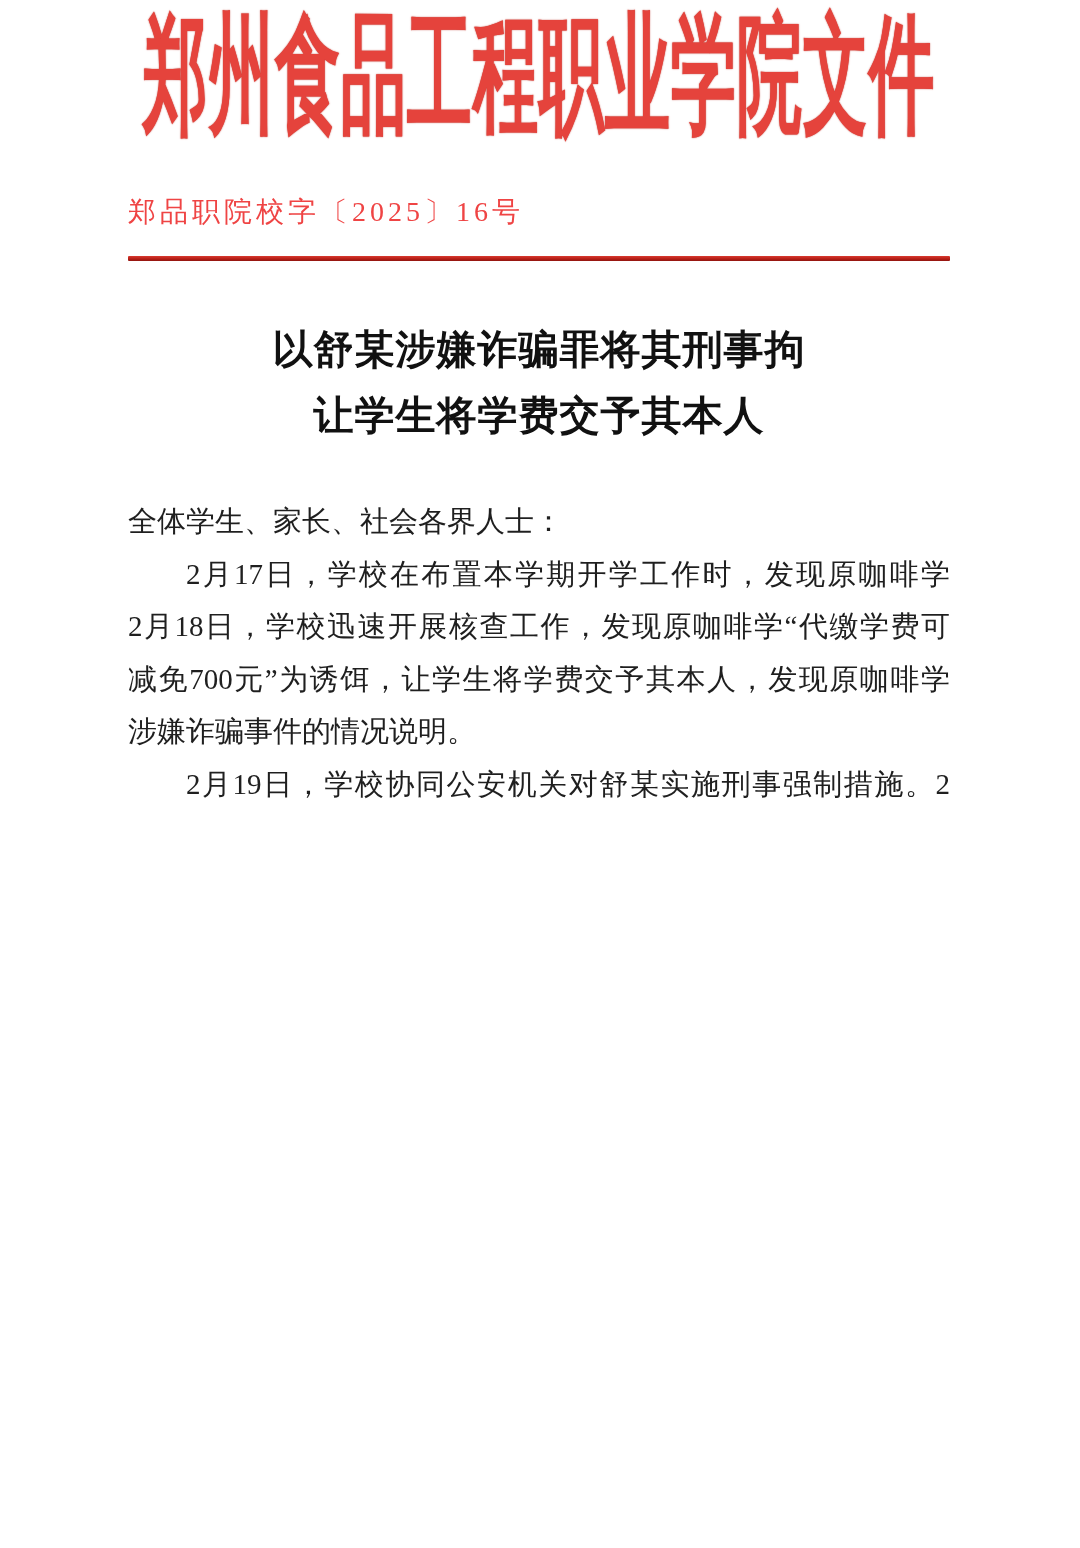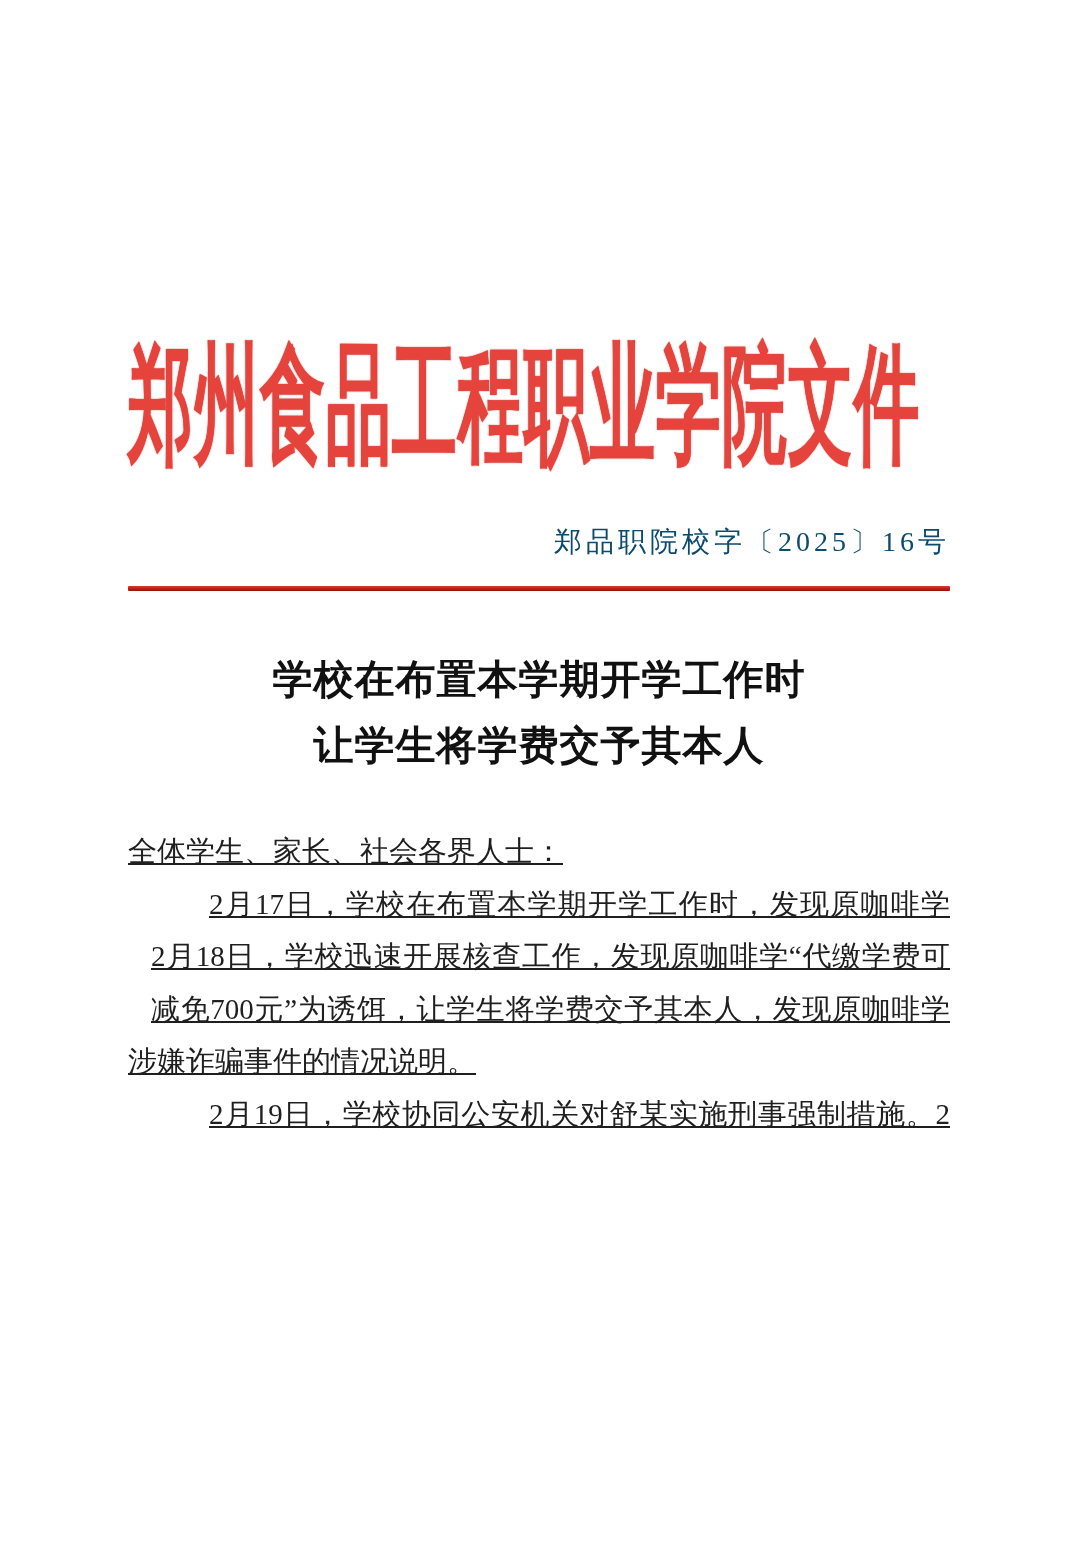--- a/index.html
+++ b/index.html
@@ -12,47 +12,46 @@
   }
   .page {
     position: relative;
     width: 1080px;
     height: 1548px;
     background: #ffffff;
     padding: 0 130px 0 128px;
   }
   
   .red-header {
-    margin-top: 330px;
     height: 150px;
     display: flex;
     align-items: center;
-    justify-content: flex-start;
+    justify-content: center;
     overflow: visible;
   }
   .red-header .stretch {
     display: inline-block;
     font-size: 65px;
     font-weight: bold;
     color: #e5433c;
     letter-spacing: 1px;
     white-space: nowrap;
     transform: scaleY(2.0);
     transform-origin: center center;
     text-shadow: 0 0 1px #b5281f;
   }
   
   .doc-number {
     margin-top: 42px;
     height: 40px;
     line-height: 40px;
-    text-align: right;
+    text-align: left;
     font-size: 28px;
     letter-spacing: 4px;
-    color: #0c4a6e;
+    color: #ef4444;
     font-family: "Liberation Serif", "DejaVu Serif", serif;
   }
   
   .red-divider {
     margin-top: 24px;
     width: 100%;
     height: 5px;
     background: linear-gradient(180deg, #d93a30 0%, #b51d15 60%, #8f1510 100%);
     border-radius: 1px;
   }
@@ -70,27 +69,25 @@
   .doc-body {
     margin-top: 46px;
     font-size: 29px;
     line-height: 52.5px;
     color: #1f1f1f;
   }
   .line {
     height: 52.5px;
     overflow: hidden;
     white-space: nowrap;
-    text-decoration: underline;
   }
   .line.justify {
     text-align: justify;
     text-align-last: justify;
     white-space: normal;
-    margin-left: 23px;
   }
   .line.indent {
     text-indent: 2em;
   }
   .line.short {
     text-align: left;
     text-align-last: left;
   }
 </style>
 </head>
@@ -100,21 +97,21 @@
 
   <div class="red-header">
     <span class="stretch">郑州食品工程职业学院文件</span>
   </div>
 
   <div class="doc-number">郑品职院校字〔2025〕16号</div>
 
   <div class="red-divider"></div>
 
   <div class="doc-title">
-    <div>学校在布置本学期开学工作时</div>
+    <div>以舒某涉嫌诈骗罪将其刑事拘</div>
     <div>让学生将学费交予其本人</div>
   </div>
 
   <div class="doc-body">
     <div class="line short">全体学生、家长、社会各界人士：</div>
     <div class="line justify indent">2月17日，学校在布置本学期开学工作时，发现原咖啡学</div>
     <div class="line justify">2月18日，学校迅速开展核查工作，发现原咖啡学“代缴学费可</div>
     <div class="line justify">减免700元”为诱饵，让学生将学费交予其本人，发现原咖啡学</div>
     <div class="line short">涉嫌诈骗事件的情况说明。</div>
     <div class="line justify indent">2月19日，学校协同公安机关对舒某实施刑事强制措施。2</div>

